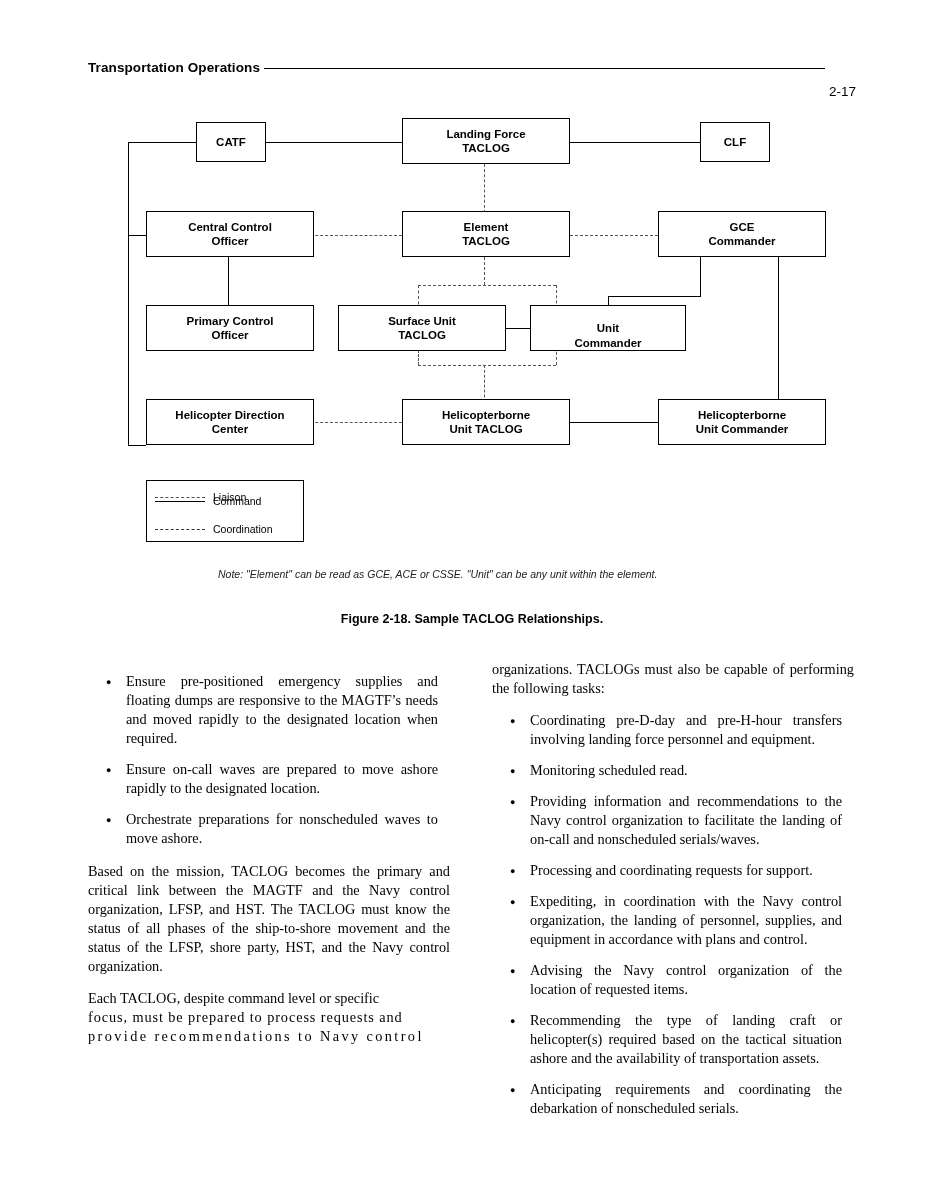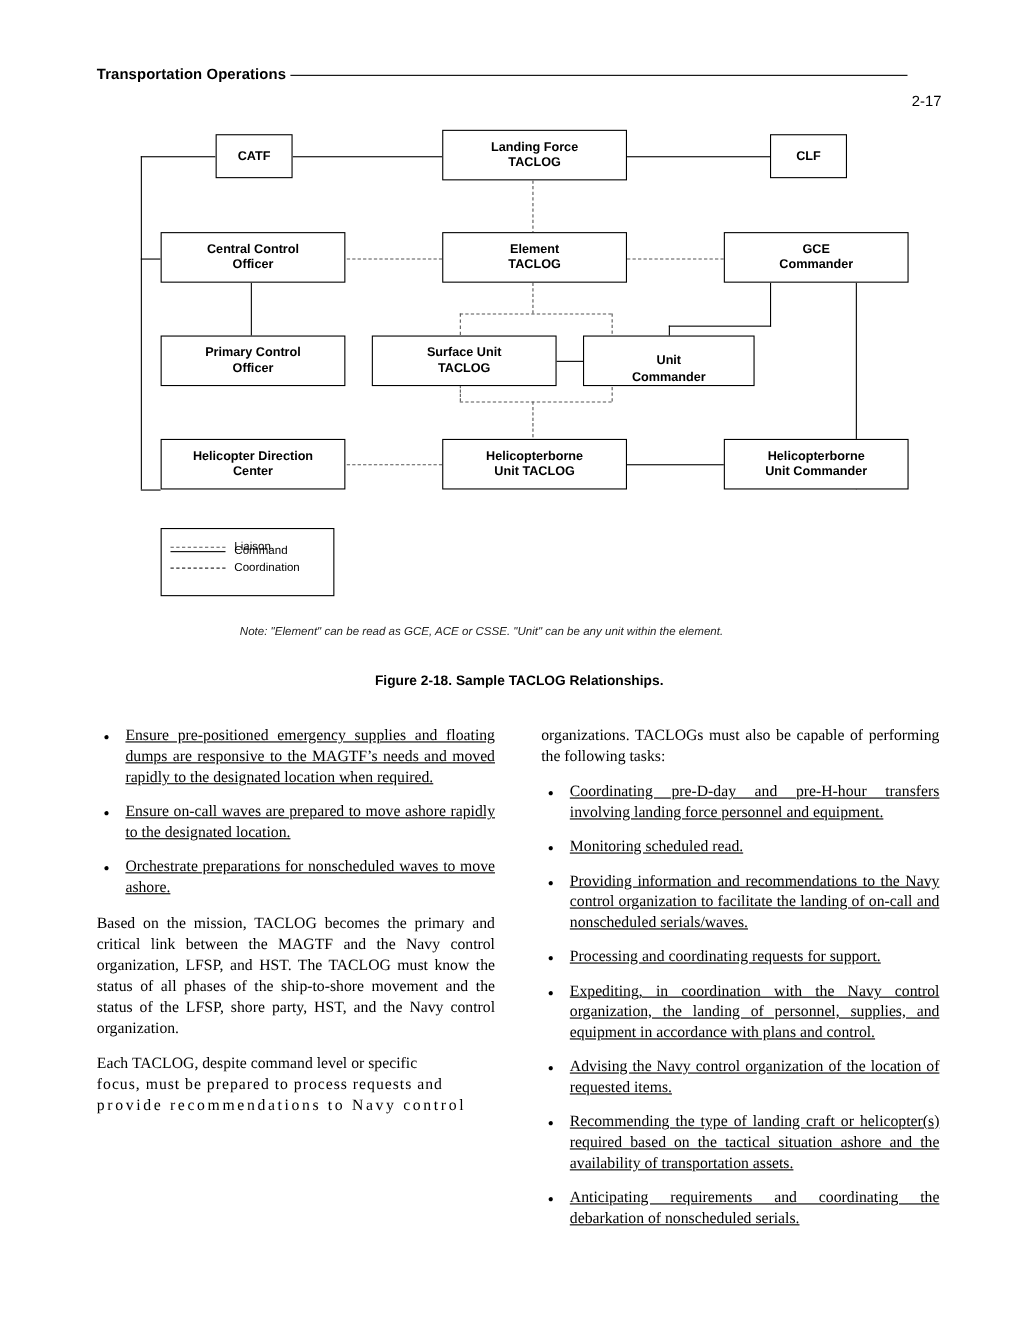--- a/index.html
+++ b/index.html
@@ -155,21 +155,21 @@
     position: absolute;
     top: 660px;
     width: 362px;
     font-size: 14.3px;
     line-height: 1.33;
     text-align: justify;
   }
   .col-left { left: 88px; }
   .col-right { left: 492px; }
 
-  .bullet-list { margin: 0; padding: 0; list-style: none; text-decoration: underline; }
+  .bullet-list { margin: 12px; padding: 0; list-style: none; }
   .bullet-item {
     position: relative;
     padding-left: 26px;
     margin-bottom: 12px;
     text-align: justify;
   }
   .bullet-item::before {
     content: "\25CF";
     position: absolute;
     left: 6px;
@@ -301,21 +301,21 @@
 
     <div class="legend">
       <div class="legend-row" style="top:9px;">
         <span class="legend-sample" style="border-top:1.3px dashed #555;"></span>
         <span class="legend-label">Liaison</span>
       </div>
       <div class="legend-row" style="top:13px;">
         <span class="legend-sample" style="border-top:1.5px solid #000;"></span>
         <span class="legend-label">Command</span>
       </div>
-      <div class="legend-row" style="top:28px;justify-content:center;">
+      <div class="legend-row" style="top:41px;justify-content:center;">
         <span class="legend-sample" style="border-top:1.3px dashed #333;"></span>
         <span class="legend-label">Coordination</span>
       </div>
     </div>
 
     <div class="fig-note">Note:  "Element" can be read as GCE, ACE or CSSE.  "Unit" can be any unit within the element.</div>
     <div class="fig-caption">Figure 2-18. Sample TACLOG Relationships.</div>
   </div>
 
   <div class="col col-left">

